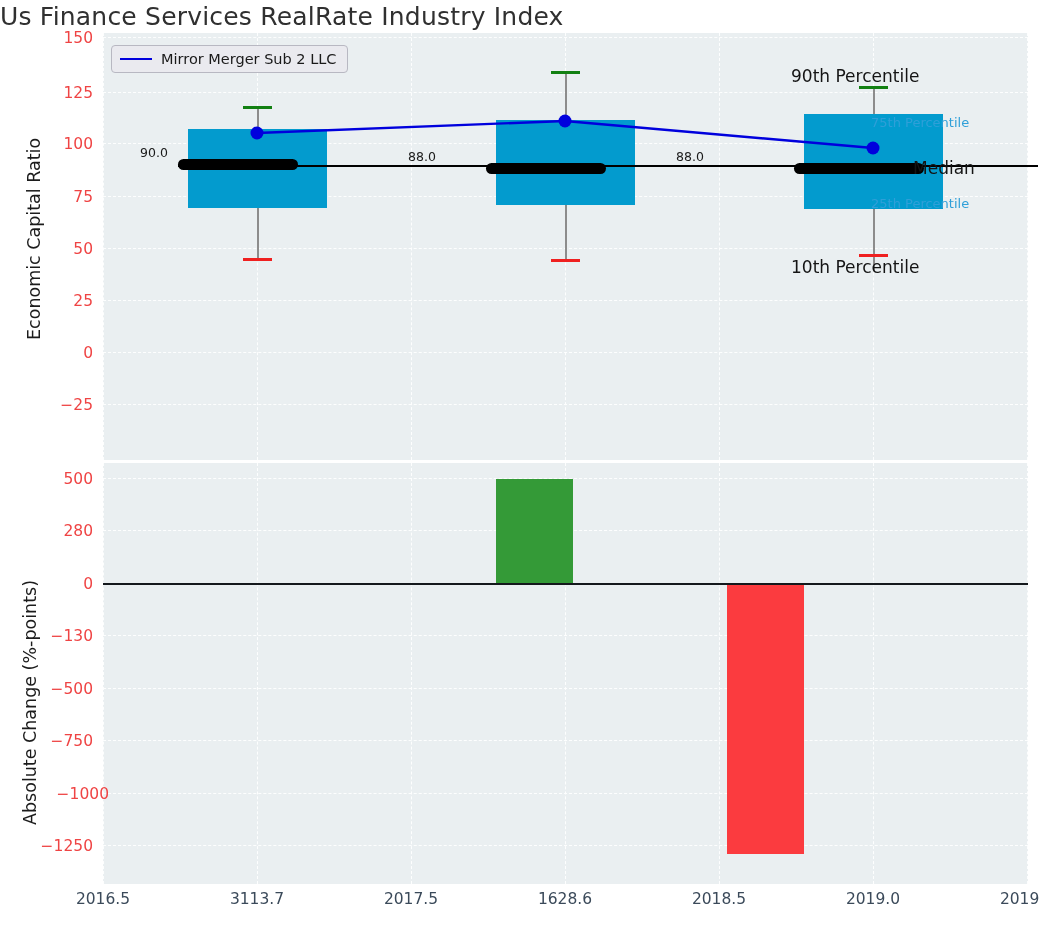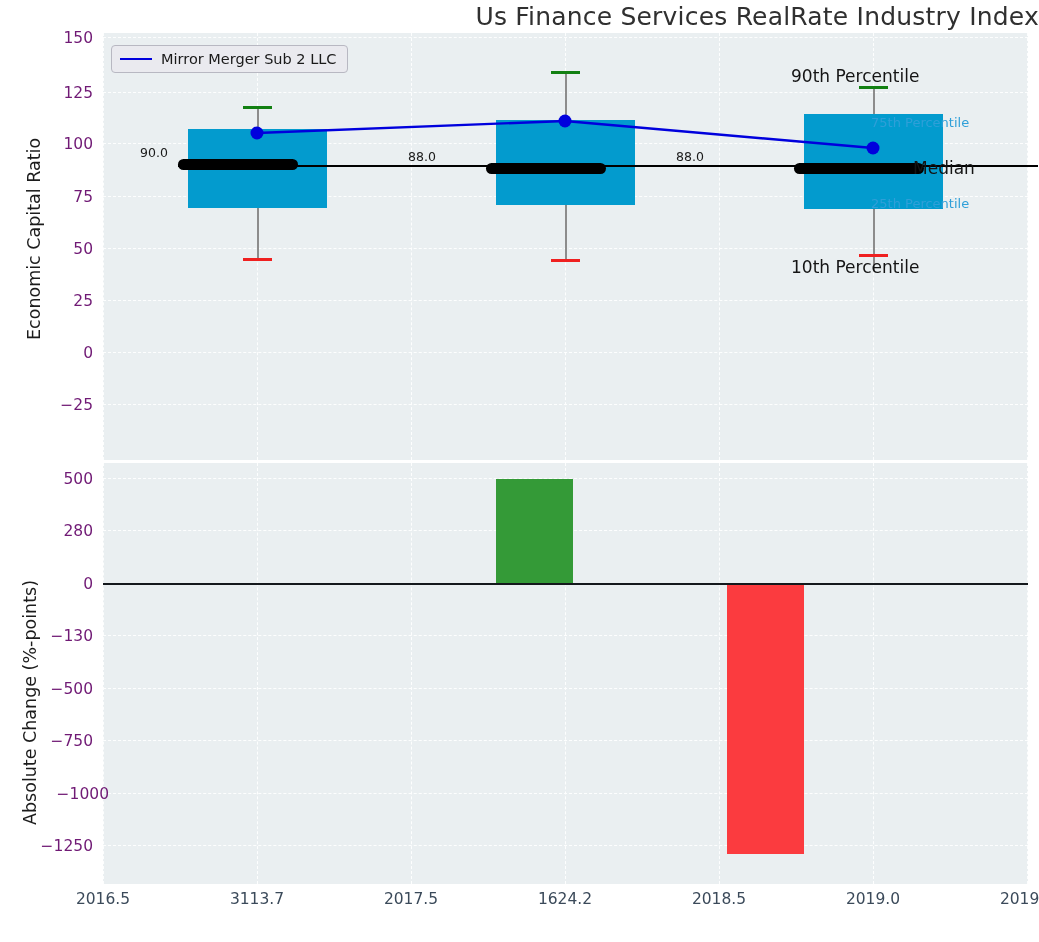--- a/index.html
+++ b/index.html
@@ -1,35 +1,35 @@
 <!DOCTYPE html>
 <html><head>
 <meta charset="utf-8">
 <style>
   html,body{margin:0;padding:0;background:#ffffff;}
   body{font-family:"DejaVu Sans","Liberation Sans",sans-serif;}
   #root{position:relative;width:1039px;height:942px;background:#ffffff;overflow:hidden;}
 
   .title{
-    position:absolute;left:0;top:2px;width:1039px;text-align:right;
+    position:absolute;left:0;top:2px;width:1039px;text-align:left;
     font-size:25px;color:#303030;font-family:"DejaVu Sans","Liberation Sans",sans-serif;
     letter-spacing:.2px;
   }
 
   
   .panel{position:absolute;background:#eaeff1;}
   #panel-top{left:103px;top:33px;width:925px;height:427px;}
   #panel-bot{left:103px;top:463px;width:925px;height:421px;}
 
   .grid-h{position:absolute;left:0;width:100%;height:0;border-top:1.6px dashed #ffffff;opacity:.95;}
   .grid-v{position:absolute;top:0;height:100%;width:0;border-left:1.6px dashed #ffffff;opacity:.95;}
   .zeroline{position:absolute;left:0;width:100%;height:0;border-top:2.2px solid #14181c;}
 
   
-  .ytick{position:absolute;text-align:right;font-size:15.5px;color:#701a75;
+  .ytick{position:absolute;text-align:right;font-size:15.5px;color:#ef4444;
          font-family:"DejaVu Sans","Liberation Sans",sans-serif;white-space:nowrap;}
   .xtick{position:absolute;text-align:center;font-size:15.5px;color:#3b4a5a;
          font-family:"DejaVu Sans","Liberation Sans",sans-serif;white-space:nowrap;}
   .ylabel{position:absolute;font-size:17.5px;color:#1c1c1c;
           font-family:"DejaVu Sans","Liberation Sans",sans-serif;
           transform-origin:0 0;transform:rotate(-90deg);white-space:nowrap;}
   .xlabel{position:absolute;font-size:17.5px;color:#1c1c1c;
           font-family:"DejaVu Sans","Liberation Sans",sans-serif;white-space:nowrap;}
 
   
@@ -171,19 +171,19 @@
   <div class="ytick" style="left:5px;top:680px;width:88px">−500</div>
   <div class="ytick" style="left:5px;top:732px;width:88px">−750</div>
   <div class="ytick" style="left:16px;top:785px;width:93px">−1000</div>
   <div class="ytick" style="left:0px;top:837px;width:93px">−1250</div>
 
   <div class="ylabel" style="left:20px;top:825px">Absolute Change (%-points)</div>
 
   <div class="xtick" style="left:48px;top:890px;width:110px">2016.5</div>
   <div class="xtick" style="left:202px;top:890px;width:110px">3113.7</div>
   <div class="xtick" style="left:356px;top:890px;width:110px">2017.5</div>
-  <div class="xtick" style="left:510px;top:890px;width:110px">1624.2</div>
+  <div class="xtick" style="left:510px;top:890px;width:110px">1628.6</div>
   <div class="xtick" style="left:664px;top:890px;width:110px">2018.5</div>
   <div class="xtick" style="left:818px;top:890px;width:110px">2019.0</div>
   <div class="xtick" style="left:972px;top:890px;width:110px">2019.5</div>
 
 
 </div>
 
 </body></html>

